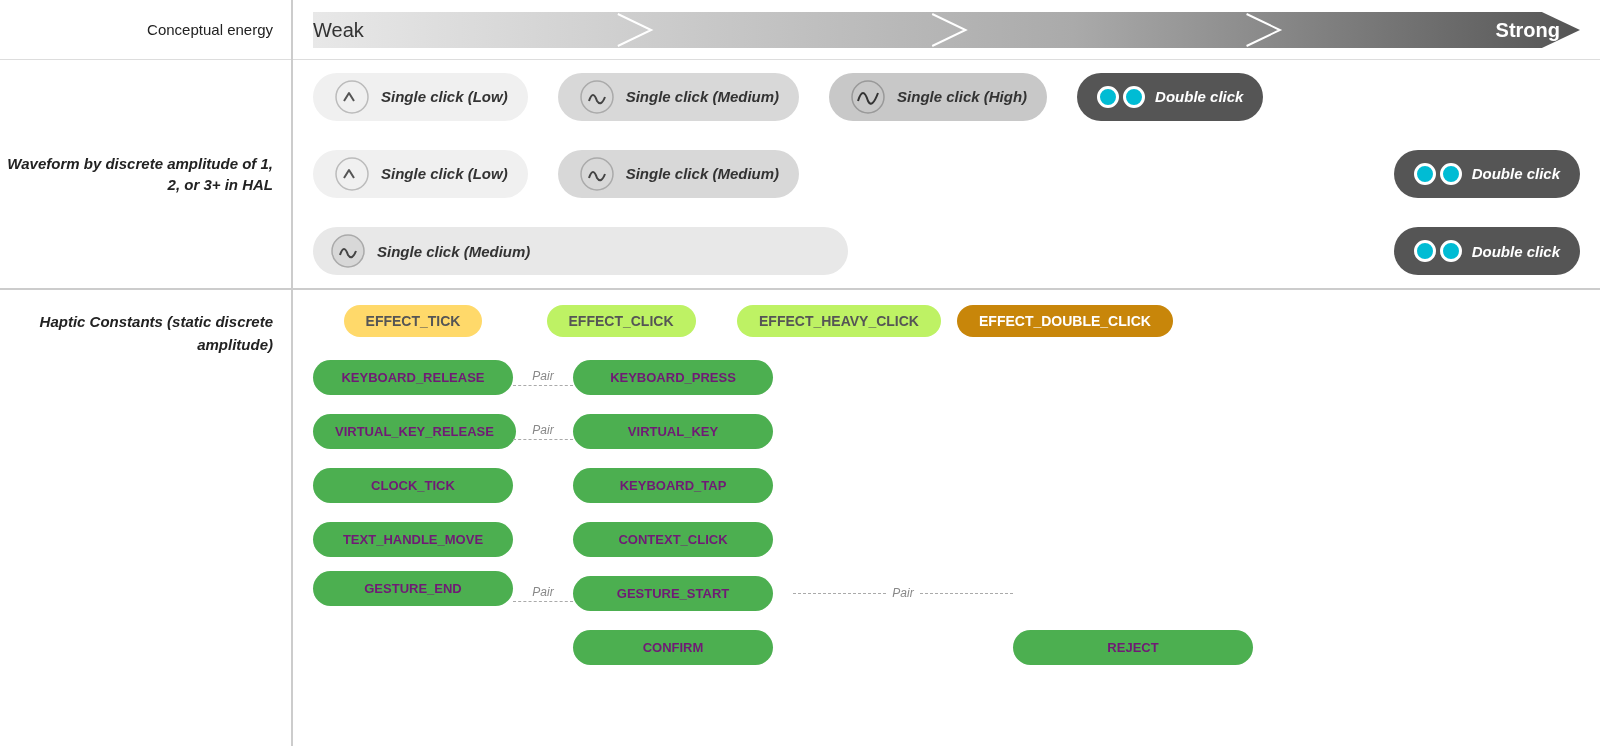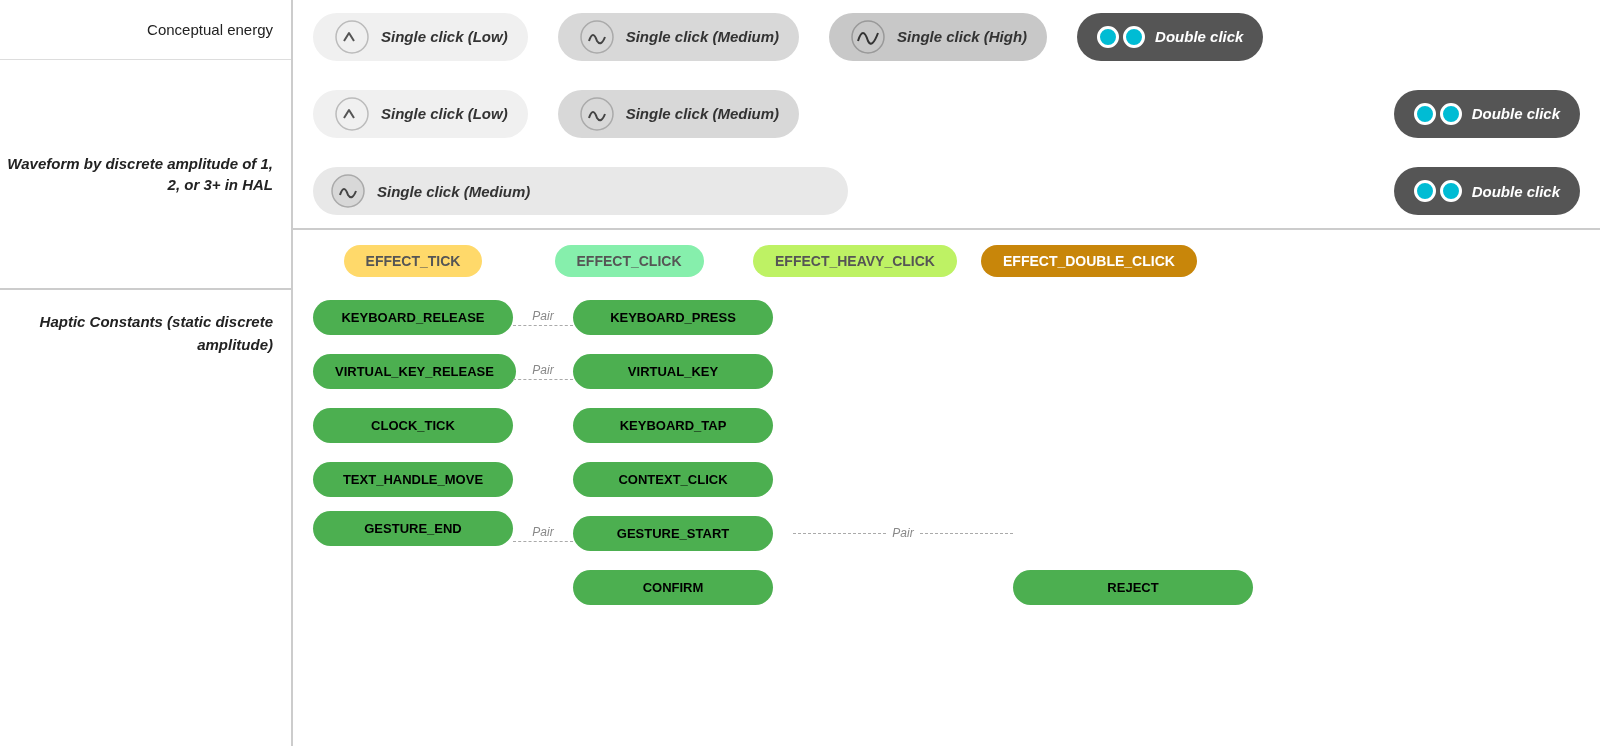--- a/index.html
+++ b/index.html
@@ -169,55 +169,55 @@
 
     
     .haptic-section {
       flex: 1;
       padding: 15px 20px 10px 20px;
     }
 
     .haptic-effects-row {
       display: flex;
       align-items: center;
-      gap: 16px;
+      gap: 8px;
       margin-bottom: 18px;
     }
 
     .effect-pill {
       border-radius: 50px;
       padding: 8px 22px;
       font-weight: bold;
       font-size: 14px;
       white-space: nowrap;
     }
 
     .effect-yellow-light {
       background: #ffd96a;
       color: #555;
     }
 
     .effect-yellow-mid {
-      background: #86efac;
+      background: #bef264;
       color: #555;
     }
 
     .effect-yellow-dark {
       background: #bef264;
       color: #555;
     }
 
     .effect-gold {
       background: #c8860a;
       color: #fff;
     }
 
     .green-pill {
       background: #4caf50;
-      color: #000000;
+      color: #701a75;
       border-radius: 50px;
       padding: 10px 22px;
       font-weight: bold;
       font-size: 13px;
       white-space: nowrap;
       display: flex;
       align-items: center;
       justify-content: center;
     }
 
@@ -254,20 +254,42 @@
       <span>Waveform by discrete amplitude of 1, 2, or 3+ in HAL</span>
     </div>
 
     <div class="label-cell haptic-label">
       <span>Haptic Constants (static discrete amplitude)</span>
     </div>
   </div>
 
   <div class="right-content">
 
+    <div class="energy-row">
+      <div class="energy-bar-wrapper">
+        
+        <svg width="100%" height="36" viewBox="0 0 1330 36" preserveAspectRatio="none">
+          <defs>
+            <linearGradient id="energyGrad" x1="0%" y1="0%" x2="100%" y2="0%">
+              <stop offset="0%" style="stop-color:#e8e8e8;stop-opacity:1"></stop>
+              <stop offset="60%" style="stop-color:#aaaaaa;stop-opacity:1"></stop>
+              <stop offset="100%" style="stop-color:#555555;stop-opacity:1"></stop>
+            </linearGradient>
+          </defs>
+
+          <polygon points="0,0 1290,0 1330,18 1290,36 0,36" fill="url(#energyGrad)"></polygon>
+
+          <polyline points="320,2 355,18 320,34" fill="none" stroke="white" stroke-width="2"></polyline>
+          <polyline points="650,2 685,18 650,34" fill="none" stroke="white" stroke-width="2"></polyline>
+          <polyline points="980,2 1015,18 980,34" fill="none" stroke="white" stroke-width="2"></polyline>
+        </svg>
+        <span class="energy-weak">Weak</span>
+        <span class="energy-strong">Strong</span>
+      </div>
+    </div>
 
     <div class="waveform-section">
 
       <div class="waveform-row wf-row-1">
 
         <div class="pill pill-light" style="margin-right:14px;">
           <div class="pill-icon wave-low">
             <svg viewBox="0 0 36 36" fill="none" xmlns="http://www.w3.org/2000/svg">
               <circle cx="18" cy="18" r="16" fill="#f0f0f0" stroke="#bbb" stroke-width="1.5"></circle>
               <path d="M10 22 L15 14 L20 22" fill="none" stroke="#555" stroke-width="2" stroke-linejoin="round"></path>

